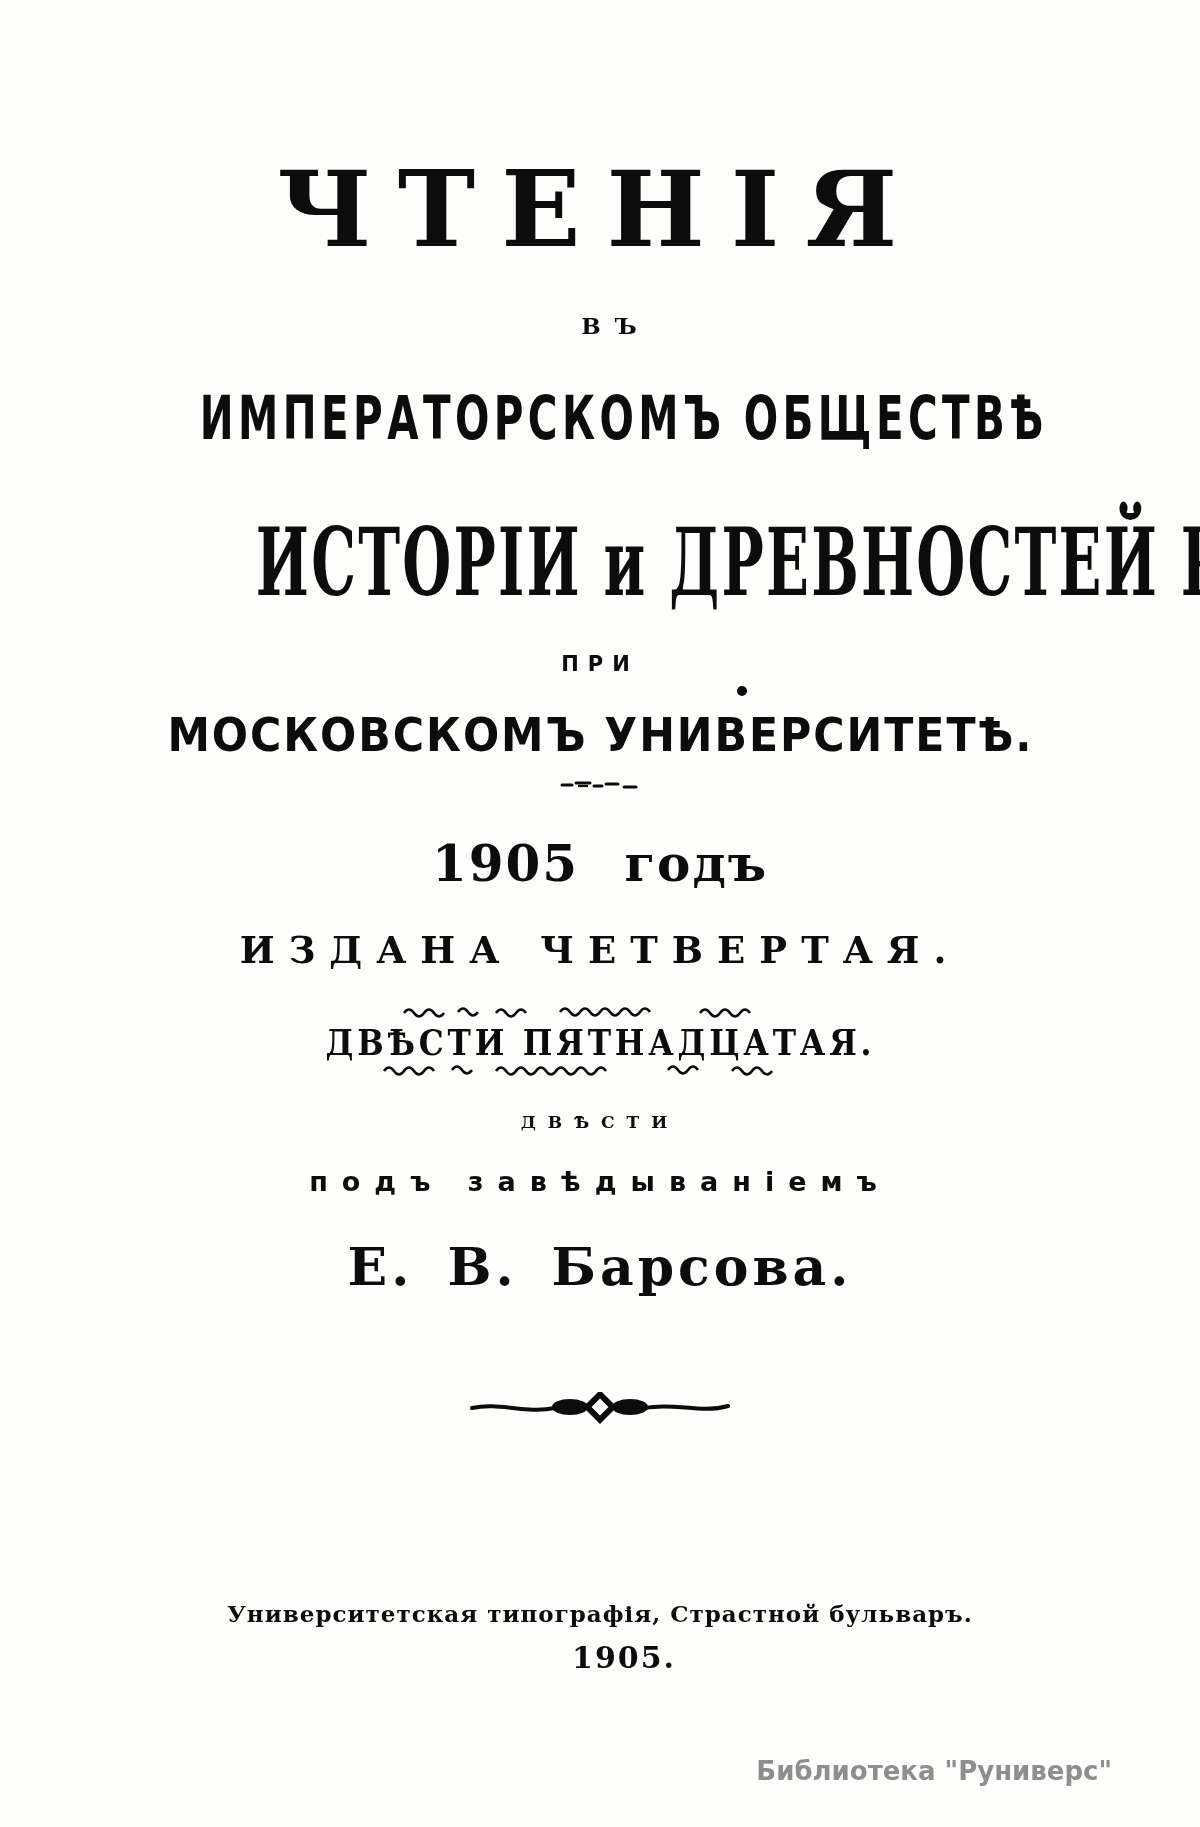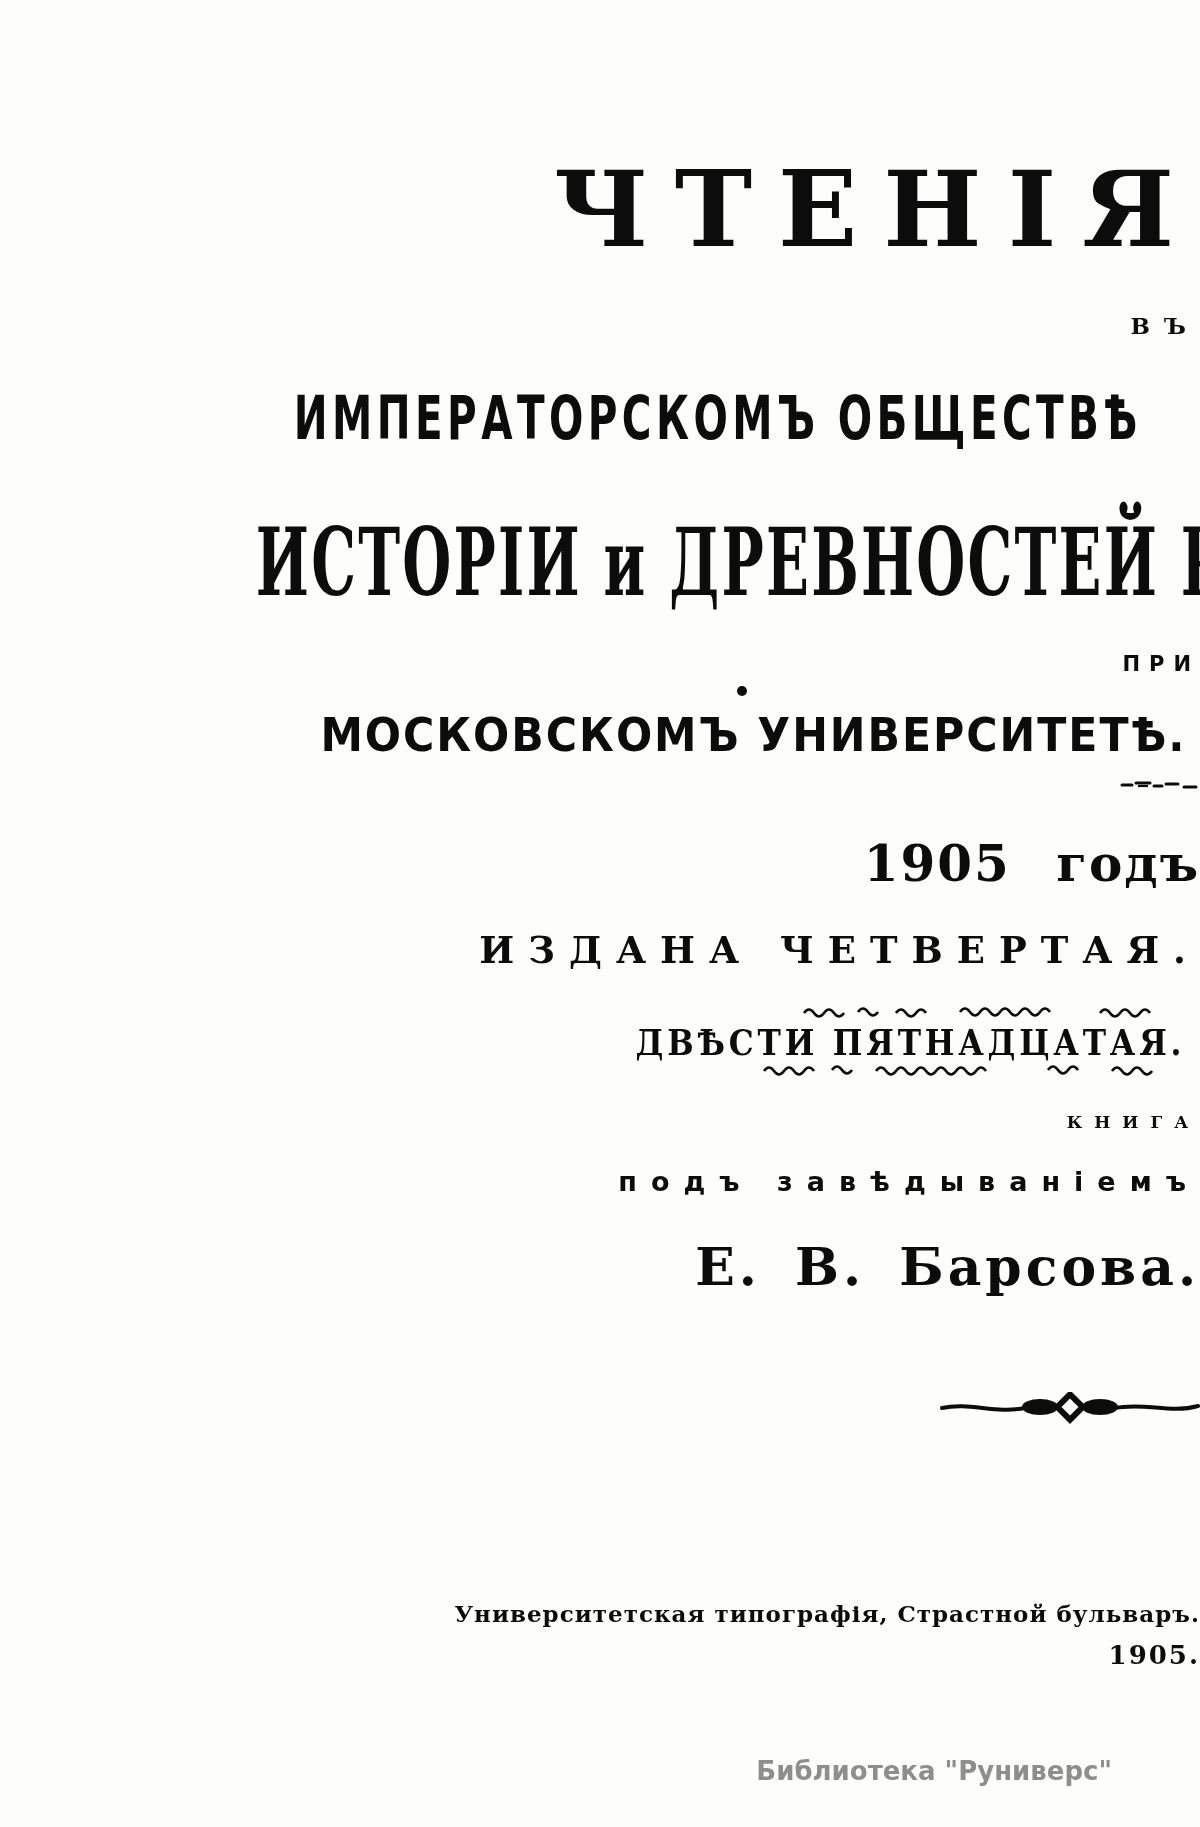--- a/index.html
+++ b/index.html
@@ -9,21 +9,21 @@
     height:1827px;
     margin:0 auto;
     background:#fdfdfb;
     overflow:hidden;
     color:#0c0c0c;
     font-family:"DejaVu Serif", serif;
   }
   .line{
     position:absolute;
     left:0; right:0;
-    text-align:right;
+    text-align:center;
     white-space:nowrap;
     color:#0c0c0c;
   }
   .scaled-wrap{display:inline-block;transform-origin:center top;}
 
   .journal-title{
     top:148px;
     font-family:"DejaVu Serif", serif;
     font-weight:bold;
     font-size:104px;
@@ -127,21 +127,21 @@
   }
   .printer-imprint{
     top:1600px;
     font-weight:bold;
     font-size:23px;
     letter-spacing:1px;
   }
   .imprint-year{
     top:1640px;
     font-weight:bold;
-    font-size:26px;
+    font-size:30px;
     letter-spacing:2px;
     padding-left:48px;
   }
   .watermark{
     position:absolute;
     top:1756px;
     right:88px;
     font-family:"DejaVu Sans", sans-serif;
     font-weight:bold;
     font-size:26px;
@@ -195,21 +195,21 @@
   <div class="line issue-number">
     <span class="scaled-wrap">ДВѢСТИ ПЯТНАДЦАТАЯ.</span>
   </div>
 
   <div class="line wavy-bottom">
     <svg width="440" height="16" viewBox="0 0 440 16">
       <path d="M4,9 q5,-7 10,0 t10,0 t10,0 t10,0 t10,0 M72,8 q5,-7 10,0 t10,0 M116,9 q5,-7 10,0 t10,0 t10,0 t10,0 t10,0 t10,0 t10,0 t10,0 t10,0 t10,0 t10,0 M288,8 q5,-7 10,0 t10,0 t10,0 M352,9 q5,-7 10,0 t10,0 t10,0 t10,0" stroke="#0c0c0c" stroke-width="2.6" fill="none"></path>
     </svg>
   </div>
 
-  <div class="line published-label">КНИГА</div>
+  <div class="line published-label">ДВѢСТИ</div>
 
   <div class="line supervision-label">подъ завѣдываніемъ</div>
 
   <div class="line editor-name">Е. В. Барсова.</div>
 
   <div class="line tailpiece">
     <svg width="260" height="32" viewBox="0 0 260 32">
       <path d="M2,16 C30,10 55,22 85,16 C95,14 102,12 108,12" stroke="#0c0c0c" stroke-width="4" fill="none" stroke-linecap="round"></path>
       <path d="M258,14 C230,22 205,10 175,16 C165,18 158,19 152,19" stroke="#0c0c0c" stroke-width="4" fill="none" stroke-linecap="round"></path>
       <ellipse cx="100" cy="15" rx="18" ry="8" fill="#0c0c0c"></ellipse>

